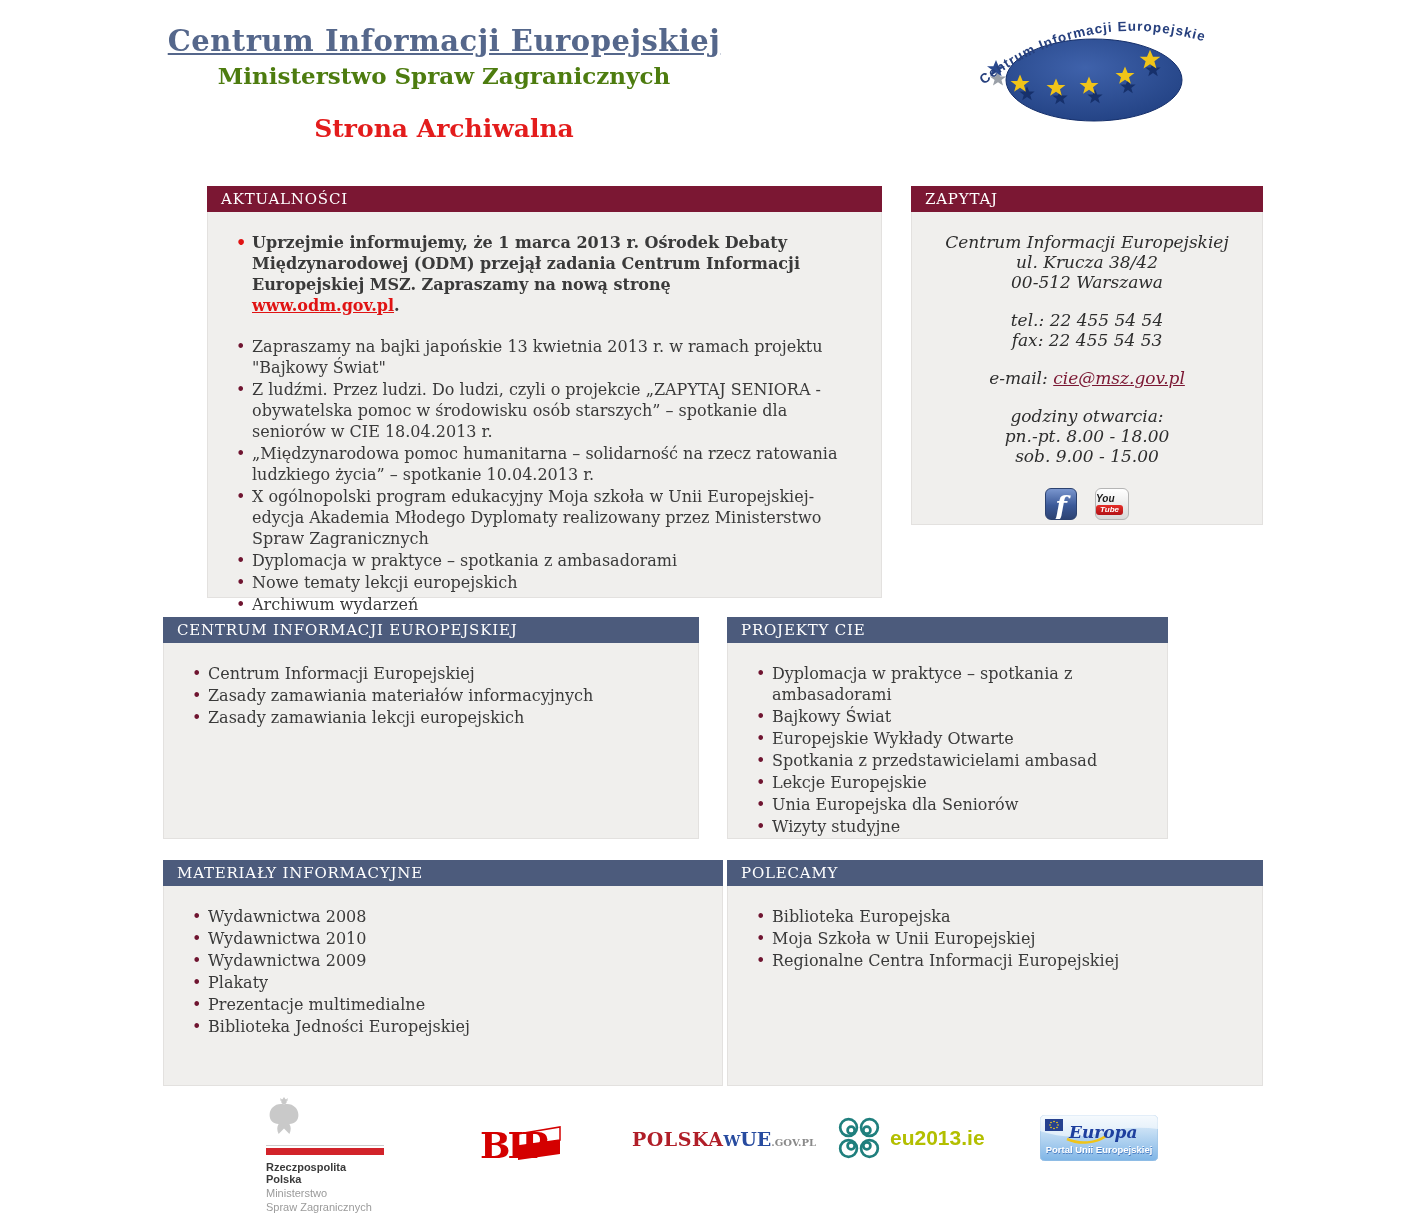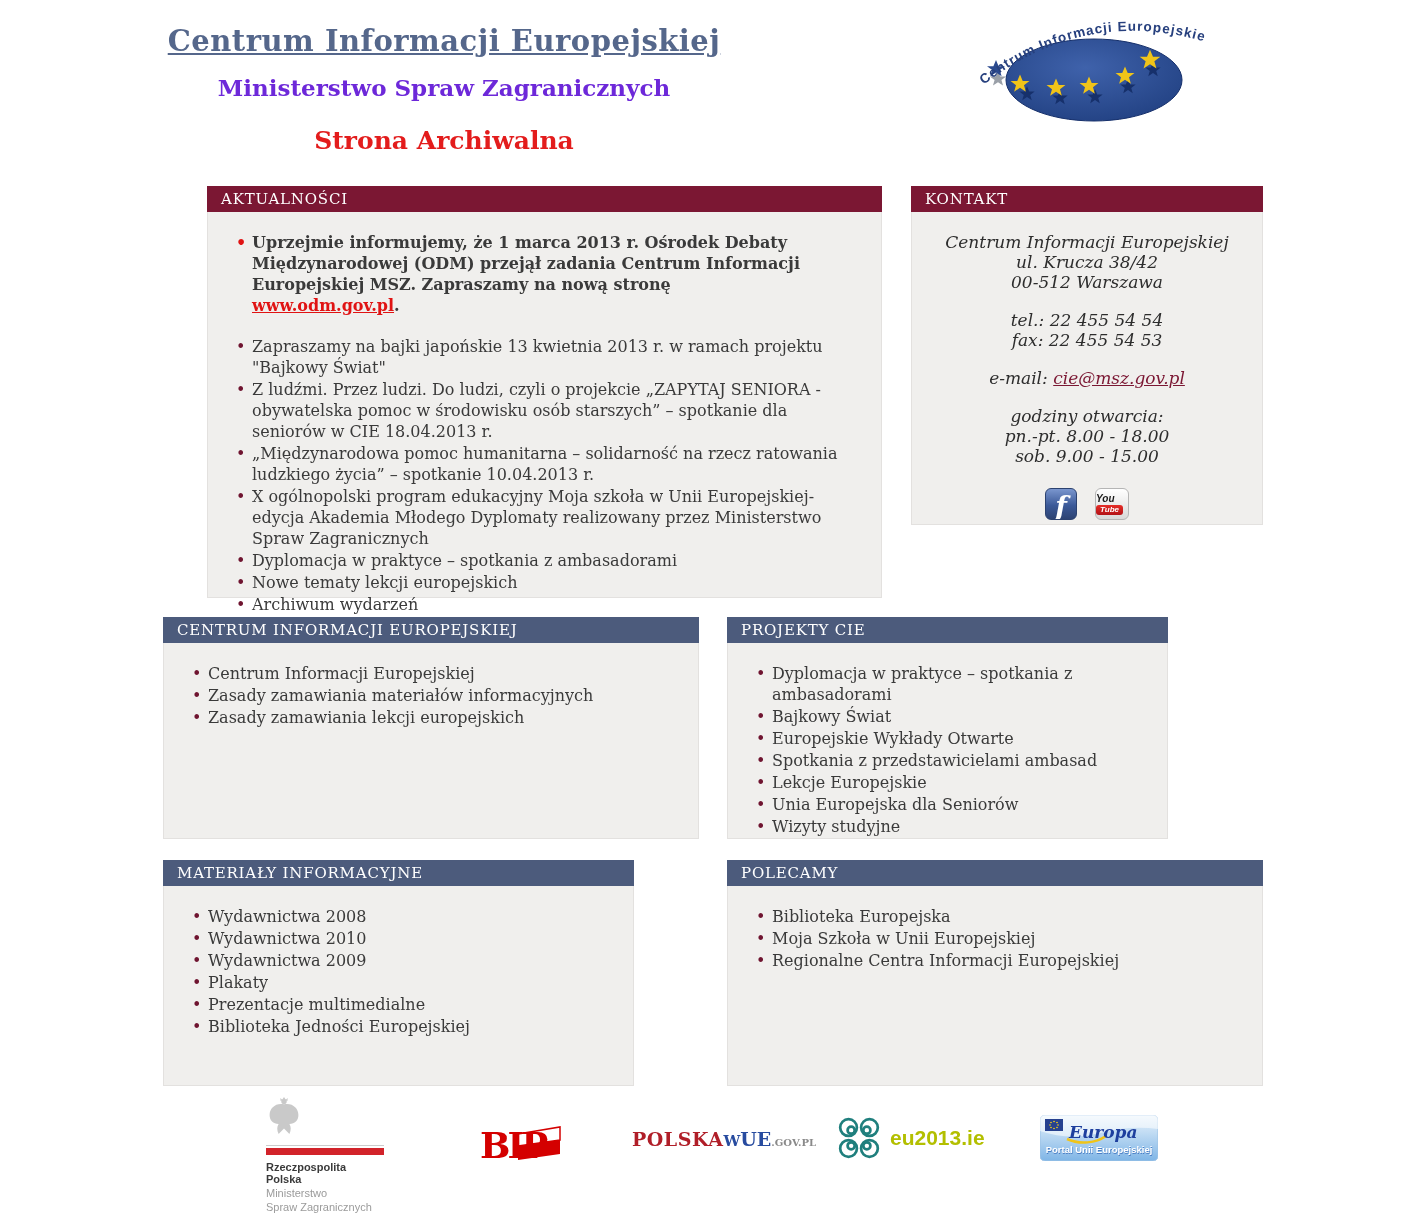--- a/index.html
+++ b/index.html
@@ -2,21 +2,21 @@
 <html><head>
 <meta charset="utf-8">
 <style>
   * { margin:0; padding:0; box-sizing:border-box; }
   body { background:#ffffff; font-family:"DejaVu Serif", serif; }
   .page { position:relative; width:1424px; height:1217px; background:#ffffff; overflow:hidden; }
 
   
   .masthead { position:absolute; left:163px; top:24px; width:562px; text-align:center; }
   .site-title { font-size:29px; font-weight:bold; color:#55678b; text-decoration:underline; letter-spacing:0.5px; }
-  .site-subtitle { font-size:23px; font-weight:bold; color:#6d28d9; margin-top:16px; }
+  .site-subtitle { font-size:23px; font-weight:bold; color:#4d7c0f; margin-top:4px; }
   .archive-label { font-size:25px; font-weight:bold; color:#e31c1c; margin-top:25px; }
   .logo-wrap { position:absolute; left:972px; top:6px; width:240px; height:120px; }
 
   
   .box { position:absolute; }
   .bar { height:26px; line-height:26px; padding-left:14px; color:#ffffff;
          font-size:15px; letter-spacing:0.8px; font-family:"DejaVu Serif", serif; }
   .bar.maroon { background:#7b1733; }
   .bar.blue { background:#4c5b7c; }
   .body { background:#f0efed; border:1px solid #e3e1df; border-top:none; }
@@ -113,21 +113,21 @@
         <li>„Międzynarodowa pomoc humanitarna – solidarność na rzecz ratowania ludzkiego życia” – spotkanie 10.04.2013 r.</li>
         <li>X ogólnopolski program edukacyjny Moja szkoła w Unii Europejskiej- edycja Akademia Młodego Dyplomaty realizowany przez Ministerstwo Spraw Zagranicznych</li>
         <li>Dyplomacja w praktyce – spotkania z ambasadorami</li>
         <li>Nowe tematy lekcji europejskich</li>
         <li>Archiwum wydarzeń</li>
       </ul>
     </div>
   </section>
 
   <section class="box" style="left:911px; top:186px; width:352px;">
-    <div class="bar maroon">KONTAKT</div>
+    <div class="bar maroon">ZAPYTAJ</div>
     <div class="body kontakt-body" style="height:313px;">
       <div class="kontakt-group first">
         <div>Centrum Informacji Europejskiej</div>
         <div>ul. Krucza 38/42</div>
         <div>00-512 Warszawa</div>
       </div>
       <div class="kontakt-group">
         <div>tel.: 22 455 54 54</div>
         <div>fax: 22 455 54 53</div>
       </div>
@@ -168,21 +168,21 @@
         <li>Bajkowy Świat</li>
         <li>Europejskie Wykłady Otwarte</li>
         <li>Spotkania z przedstawicielami ambasad</li>
         <li>Lekcje Europejskie</li>
         <li>Unia Europejska dla Seniorów</li>
         <li>Wizyty studyjne</li>
       </ul>
     </div>
   </section>
 
-  <section class="box" style="left:163px; top:860px; width:471px;">
+  <section class="box" style="left:163px; top:860px; width:560px;">
     <div class="bar blue">MATERIAŁY INFORMACYJNE</div>
     <div class="body" style="height:200px;">
       <ul class="blist">
         <li>Wydawnictwa 2008</li>
         <li>Wydawnictwa 2010</li>
         <li>Wydawnictwa 2009</li>
         <li>Plakaty</li>
         <li>Prezentacje multimedialne</li>
         <li>Biblioteka Jedności Europejskiej</li>
       </ul>

